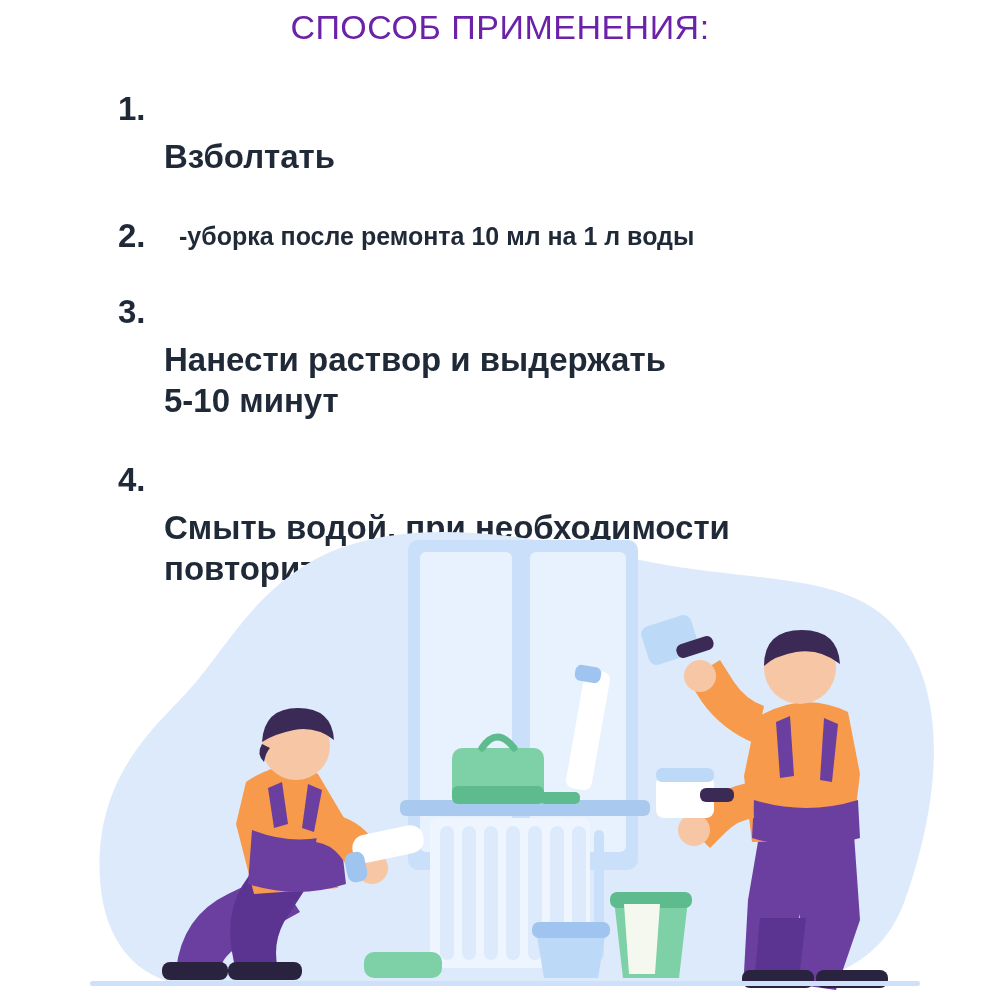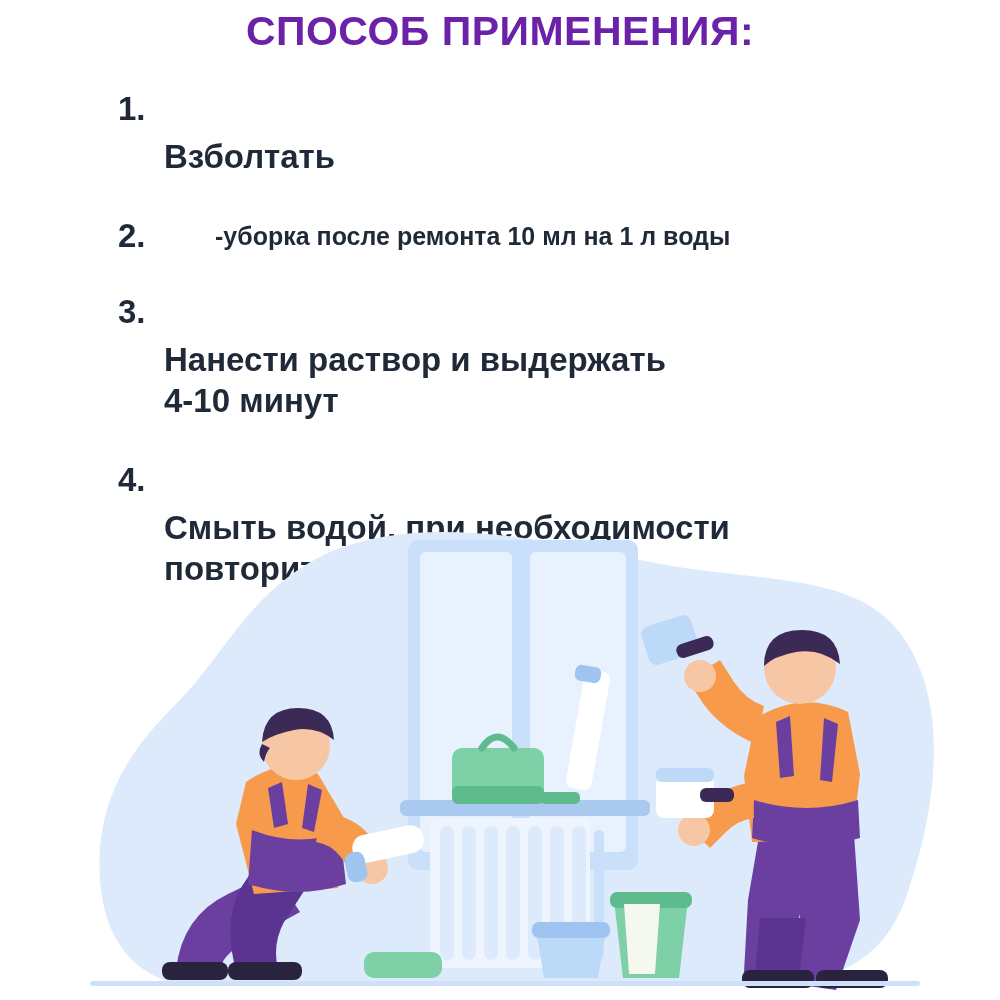--- a/index.html
+++ b/index.html
@@ -22,22 +22,22 @@
     background: #ffffff;
     overflow: hidden;
   }
 
   .title {
     position: absolute;
     top: 8px;
     left: 0;
     width: 1000px;
     text-align: center;
-    font-size: 41px;
-    font-weight: bold;
+    font-size: 34px;
+    font-weight: normal;
     letter-spacing: 0.5px;
     color: #6b21a8;
   }
 
   .steps {
     position: absolute;
     top: 88px;
     left: 118px;
     width: 790px;
   }
@@ -65,21 +65,21 @@
     font-size: 33px;
     font-weight: bold;
     color: #1f2937;
     line-height: 1.25;
     white-space: pre-line;
     margin-top: 48px;
   }
 
   .sub-list {
     margin-top: 4px;
-    margin-left: 51px;
+    margin-left: 15px;
   }
 
   .sub-item {
     font-size: 25px;
     font-weight: bold;
     color: #1f2937;
     line-height: 1.4;
   }
 
   .gap-1 { height: 38px; }
@@ -130,21 +130,21 @@
         </div>
       </div>
     </div>
 
     <div class="gap-2"></div>
 
     <div class="step">
       <div class="step-num">3.</div>
       <div class="step-body">
         <div class="step-text">Нанести раствор и выдержать
-4-10 минут</div>
+5-10 минут</div>
       </div>
     </div>
 
     <div class="gap-3"></div>
 
     <div class="step">
       <div class="step-num">4.</div>
       <div class="step-body">
         <div class="step-text">Смыть водой, при необходимости
 повторить</div>

